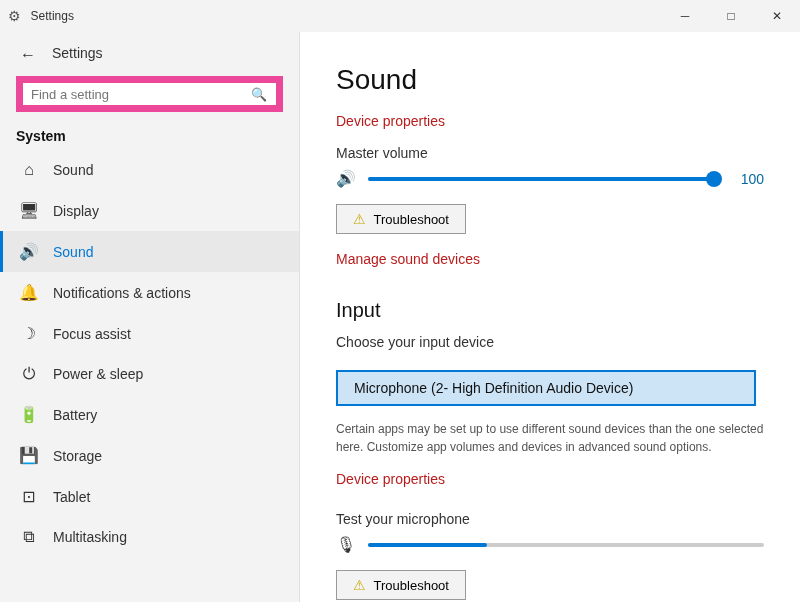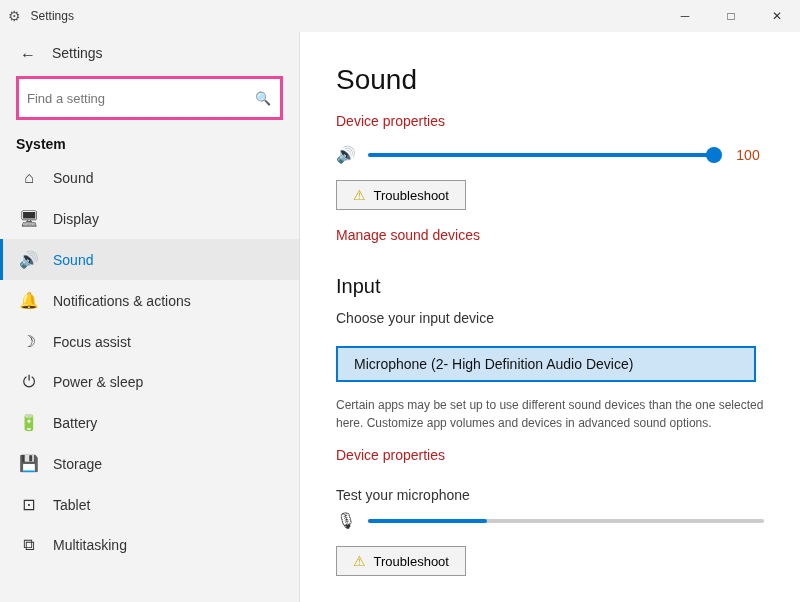--- a/index.html
+++ b/index.html
@@ -24,21 +24,21 @@
       width: 300px; min-width: 300px; background: #f3f3f3;
       display: flex; flex-direction: column; padding: 0; overflow-y: auto;
       border-right: 1px solid #e0e0e0;
     }
     .sidebar-header { display: flex; align-items: center; gap: 12px; padding: 10px 16px 8px 16px; }
     .back-btn { background: none; border: none; cursor: pointer; font-size: 16px; color: #333; padding: 2px 4px; }
     .sidebar-app-title { font-size: 14px; color: #333; }
     .search-box {
       margin: 4px 16px 12px 16px;
       display: flex; align-items: center;
-      border: 3px solid #ec4899; background: white; height: 44px; padding: 0 8px;
+      border: 7px solid #ec4899; background: white; height: 36px; padding: 0 8px;
     }
     .search-box input { border: none; outline: none; flex: 1; font-size: 13px; background: transparent; }
     .search-icon { color: #555; font-size: 13px; }
     .sidebar-section-label { padding: 4px 16px 6px 16px; font-size: 14px; font-weight: 600; color: #111; }
     .nav-item {
       display: flex; align-items: center; gap: 14px;
       padding: 11px 16px; cursor: pointer; font-size: 14px; color: #333;
       border-left: 3px solid transparent;
     }
     .nav-item.active { background: #e8e8e8; border-left: 3px solid #0078d4; color: #0078d4; }
@@ -48,21 +48,21 @@
     
     .content { flex: 1; background: white; overflow-y: auto; padding: 32px 36px 32px 36px; }
     .page-title { font-size: 28px; font-weight: 300; color: #111; margin-bottom: 16px; }
     .link-text { color: #b91c1c; font-size: 14px; cursor: pointer; text-decoration: none; display: inline-block; margin-bottom: 16px; }
     .section-label { font-size: 14px; color: #333; margin-bottom: 8px; }
     .volume-row { display: flex; align-items: center; gap: 12px; margin-bottom: 16px; }
     .volume-icon { font-size: 16px; color: #333; }
     .slider-track { flex: 1; height: 4px; background: #ccc; border-radius: 2px; position: relative; cursor: pointer; }
     .slider-fill { height: 100%; background: #0078d4; border-radius: 2px; }
     .slider-thumb { width: 16px; height: 16px; background: #0078d4; border-radius: 50%; position: absolute; top: 50%; right: -2px; transform: translateY(-50%); cursor: pointer; }
-    .volume-value { font-size: 14px; color: #c2410c; min-width: 32px; text-align: center; }
+    .volume-value { font-size: 14px; color: #0369a1; min-width: 32px; text-align: right; }
     .troubleshoot-btn {
       display: flex; align-items: center; gap: 8px;
       border: 1px solid #999; background: #f3f3f3; padding: 6px 16px;
       font-size: 13px; cursor: pointer; margin-bottom: 16px;
     }
     .warn-icon { color: #c8a800; font-size: 14px; }
     .section-title { font-size: 20px; font-weight: 300; color: #111; margin: 16px 0 12px 0; }
     .input-device-label { font-size: 14px; color: #333; margin-bottom: 20px; }
     .device-select {
       border: 2px solid #0078d4; background: #cde4f7; padding: 8px 16px;
@@ -143,20 +143,21 @@
     <div class="nav-item">
       <span class="nav-icon">⧉</span>
       <span>Multitasking</span>
     </div>
   </div>
 
   <div class="content">
     <h1 class="page-title">Sound</h1>
     <a class="link-text">Device properties</a>
 
+    <div class="section-label">Master volume</div>
     <div class="volume-row">
       <span class="volume-icon">🔊</span>
       <div class="slider-track">
         <div class="slider-fill" style="width: 100%;"></div>
         <div class="slider-thumb"></div>
       </div>
       <span class="volume-value">100</span>
     </div>
 
     <button class="troubleshoot-btn">

